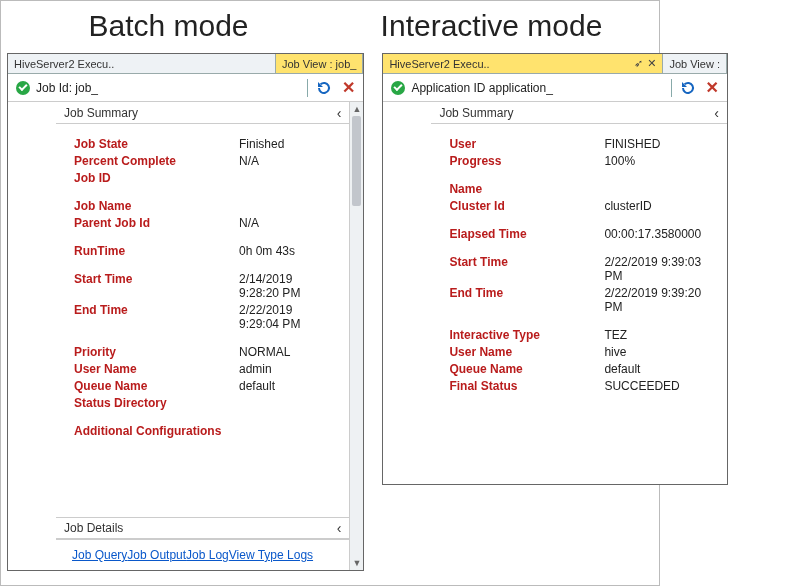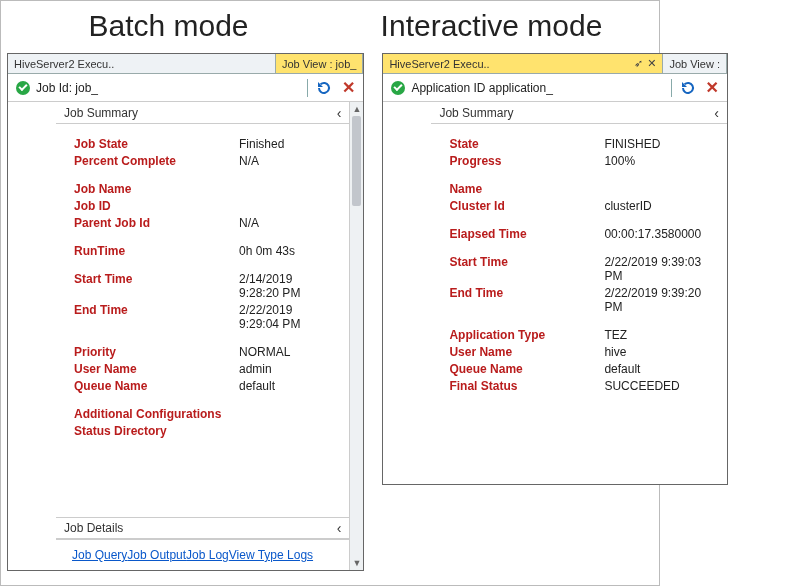--- a/index.html
+++ b/index.html
@@ -207,26 +207,26 @@
           <div class="summary-body">
             <div class="kv">
                 <span class="k">Job State</span>
                 <span class="v">Finished</span>
               </div>
             <div class="kv">
                 <span class="k">Percent Complete</span>
                 <span class="v">N/A</span>
               </div>
 
+            <div class="kv">
+                <span class="k">Job ID</span>
+                <span class="v"></span>
+              </div>
             <div class="kv gap">
                 <span class="k">Job Name</span>
-                <span class="v"></span>
-              </div>
-            <div class="kv">
-                <span class="k">Job ID</span>
                 <span class="v"></span>
               </div>
             <div class="kv">
                 <span class="k">Parent Job Id</span>
                 <span class="v">N/A</span>
               </div>
 
             <div class="kv gap">
                 <span class="k">RunTime</span>
                 <span class="v">0h 0m 43s</span>
@@ -246,27 +246,27 @@
                 <span class="v">NORMAL</span>
               </div>
             <div class="kv">
                 <span class="k">User Name</span>
                 <span class="v">admin</span>
               </div>
             <div class="kv">
                 <span class="k">Queue Name</span>
                 <span class="v">default</span>
               </div>
+            <div class="kv">
+                <span class="k">Status Directory</span>
+                <span class="v"></span>
+              </div>
+
             <div class="kv gap">
                 <span class="k">Additional Configurations</span>
-                <span class="v"></span>
-              </div>
-
-            <div class="kv">
-                <span class="k">Status Directory</span>
                 <span class="v"></span>
               </div>
           </div>
 
           <div class="section-head mid">
             <span>Job Details</span>
             <span class="chev">‹</span>
           </div>
 
           <div class="links-row">
@@ -315,21 +315,21 @@
       <div class="body-row">
         <div class="body-col">
 
           <div class="section-head">
             <span>Job Summary</span>
             <span class="chev">‹</span>
           </div>
 
           <div class="summary-body">
             <div class="kv">
-                <span class="k">State</span>
+                <span class="k">User</span>
                 <span class="v">FINISHED</span>
               </div>
             <div class="kv">
                 <span class="k">Progress</span>
                 <span class="v">100%</span>
               </div>
 
             <div class="kv gap">
                 <span class="k">Name</span>
                 <span class="v"></span>
@@ -347,21 +347,21 @@
             <div class="kv gap">
                 <span class="k">Start Time</span>
                 <span class="v">2/22/2019 9:39:03 PM</span>
               </div>
             <div class="kv">
                 <span class="k">End Time</span>
                 <span class="v">2/22/2019 9:39:20 PM</span>
               </div>
 
             <div class="kv gap">
-                <span class="k">Application Type</span>
+                <span class="k">Interactive Type</span>
                 <span class="v">TEZ</span>
               </div>
             <div class="kv">
                 <span class="k">User Name</span>
                 <span class="v">hive</span>
               </div>
             <div class="kv">
                 <span class="k">Queue Name</span>
                 <span class="v">default</span>
               </div>

